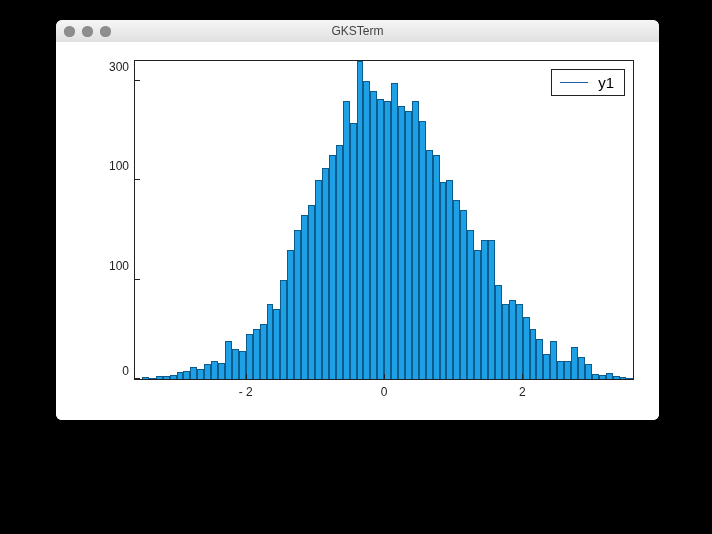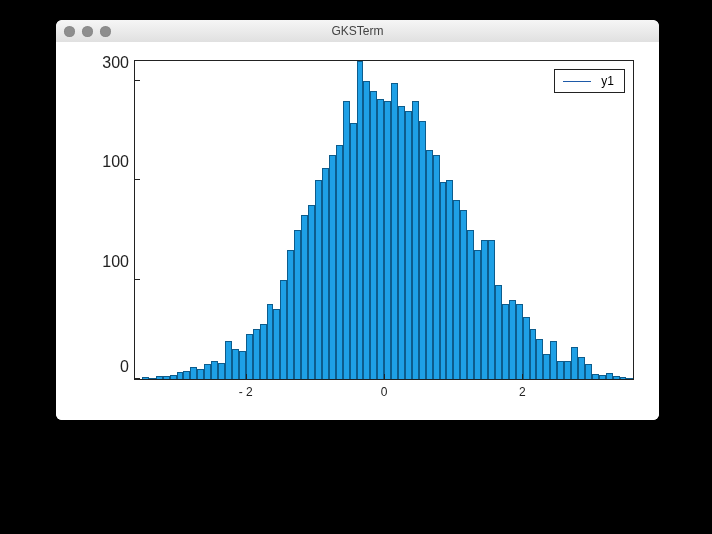--- a/index.html
+++ b/index.html
@@ -84,21 +84,21 @@
     border-left: 0.5px solid #0d5c8c;
     border-right: 0.5px solid #0d5c8c;
     border-top: 0.5px solid #0d5c8c;
     box-sizing: border-box;
   }
   .ytick {
     position: absolute;
     left: -36px;
     width: 30px;
     text-align: right;
-    font-size: 16px;
+    font-size: 12px;
     color: #222;
     transform: translateY(-50%);
   }
   .ytickmark {
     position: absolute;
     left: -1px;
     width: 6px;
     height: 1px;
     background: #222;
   }
@@ -116,21 +116,21 @@
     height: 6px;
     background: #222;
   }
   .legend {
     position: absolute;
     right: 8px;
     top: 8px;
     background: #fff;
     border: 1px solid #222;
     padding: 4px 10px 4px 8px;
-    font-size: 12px;
+    font-size: 15px;
     display: flex;
     align-items: center;
     gap: 10px;
   }
   .legend-swatch {
     width: 28px;
     height: 0;
     border-top: 1.5px solid #1e5aa8;
   }
 </style>

